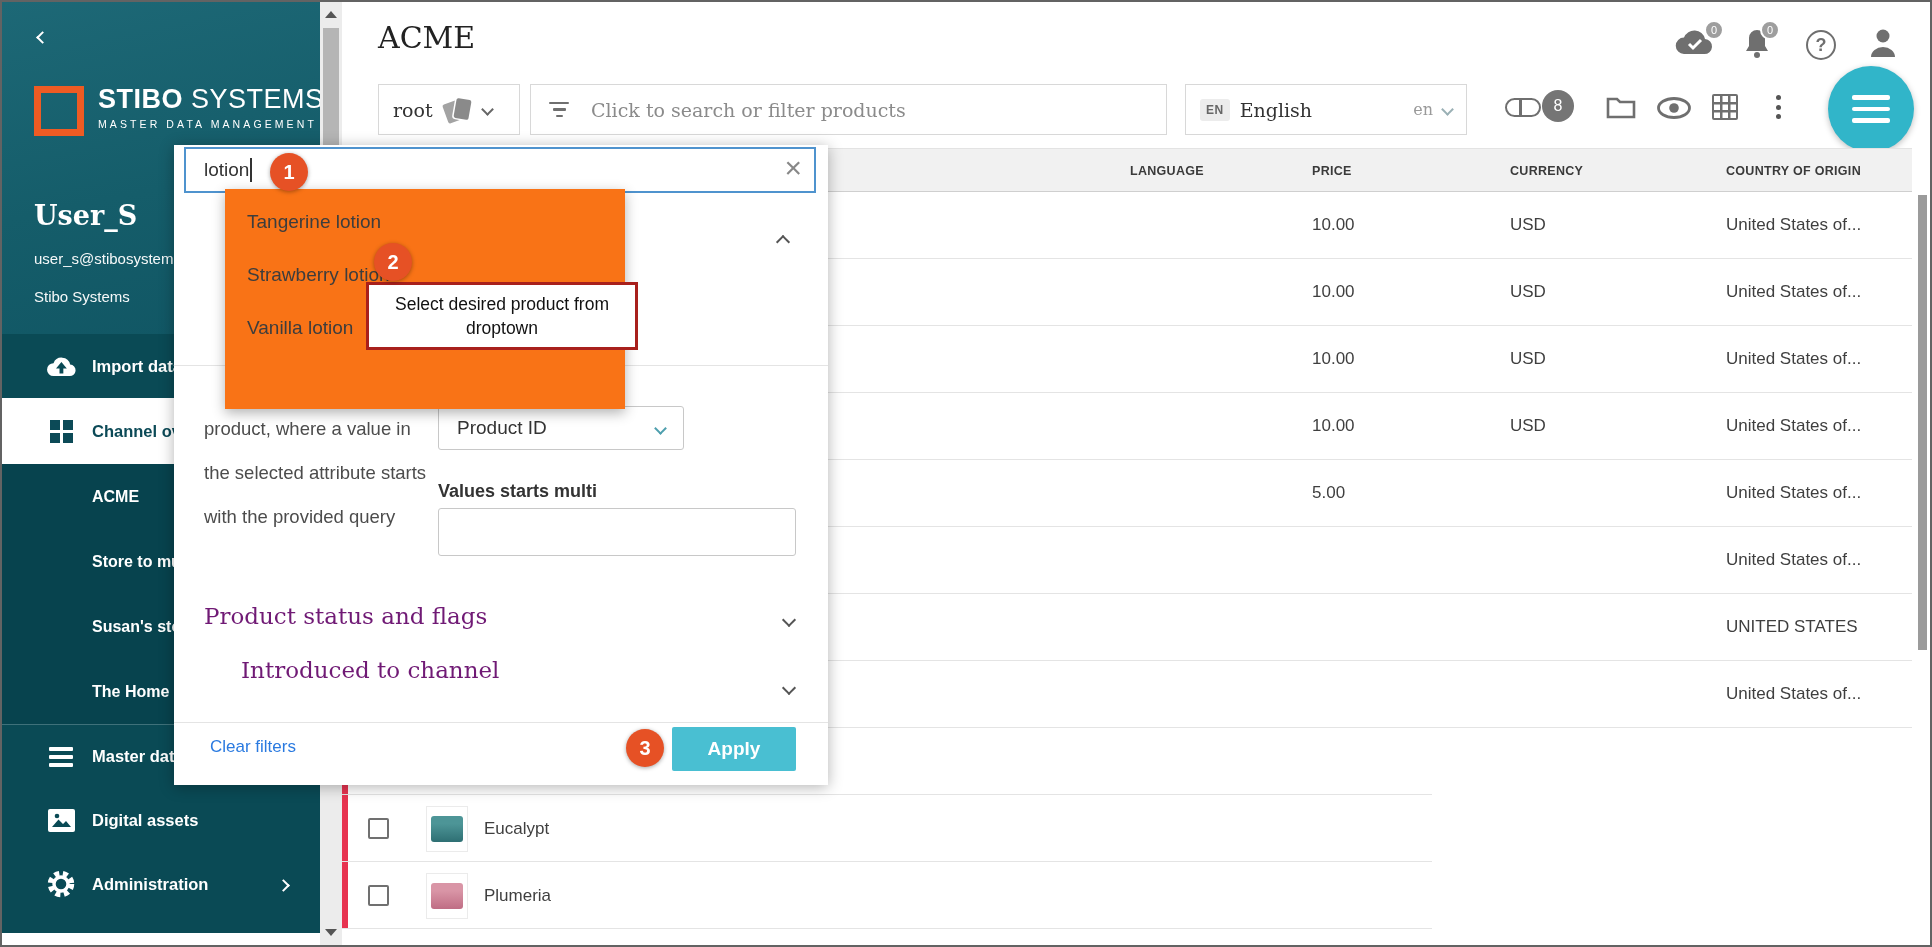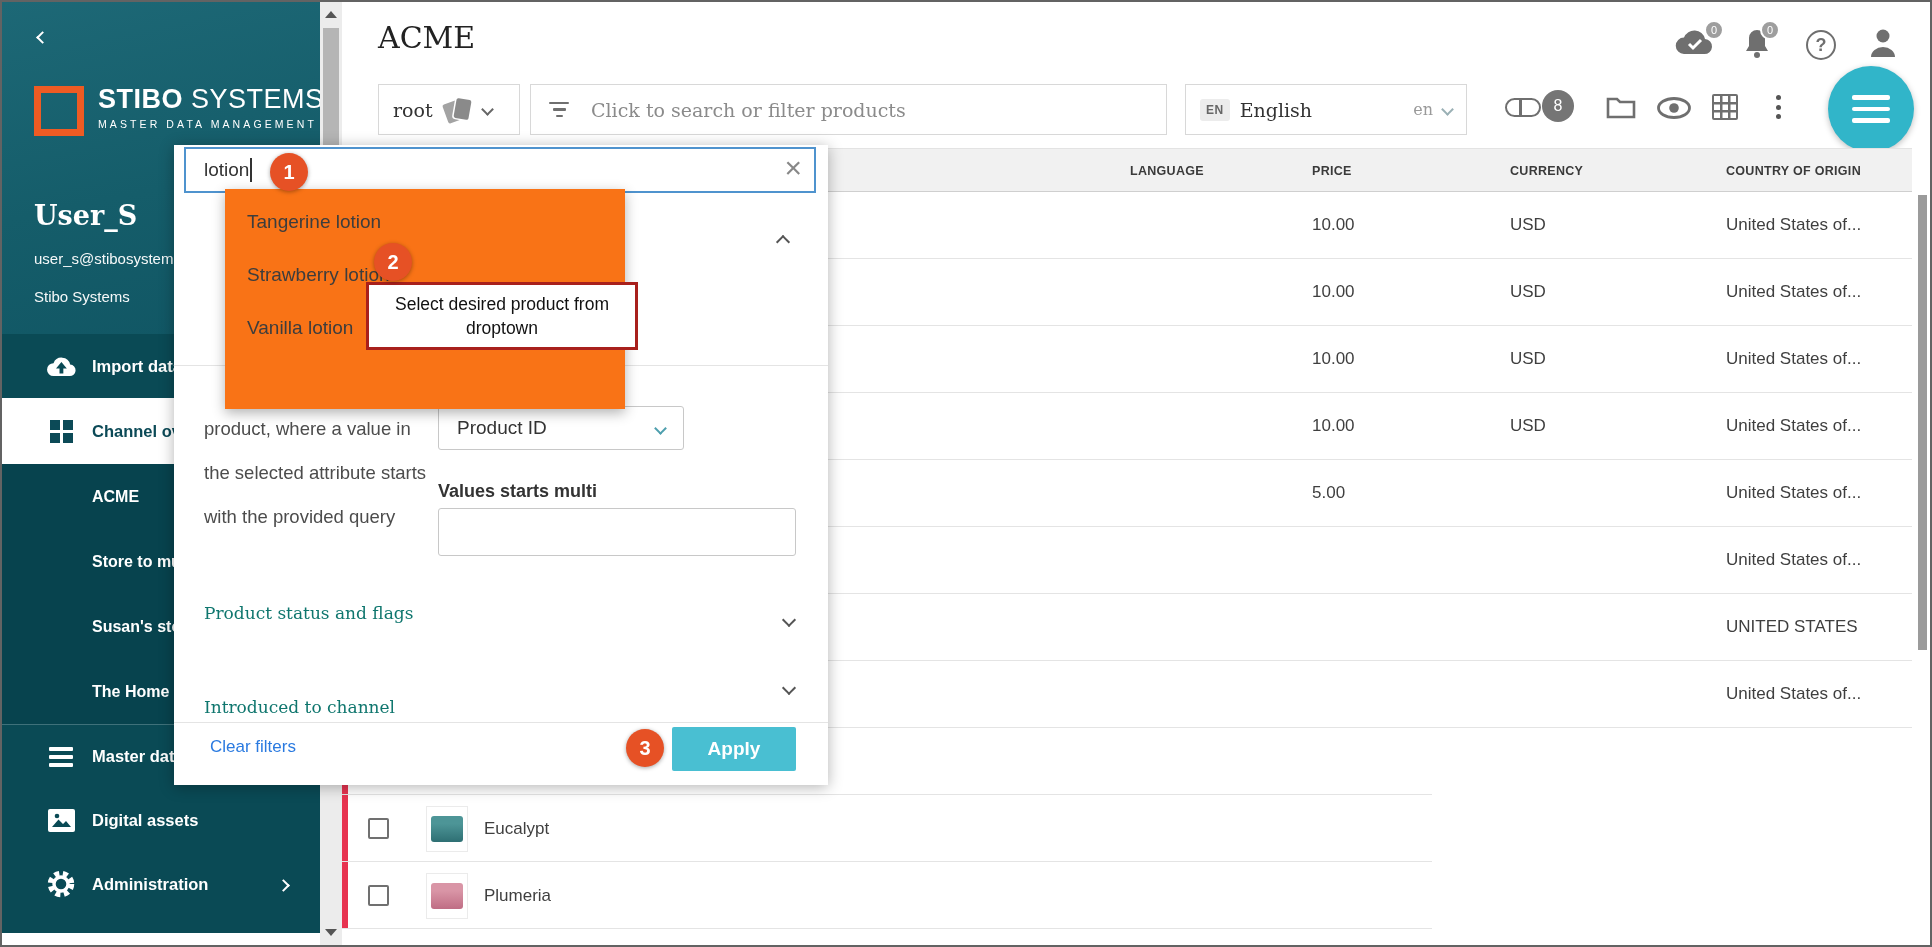--- a/index.html
+++ b/index.html
@@ -101,21 +101,21 @@
   .p-close{position:absolute;right:26px;top:8px;font-size:30px;color:#888;line-height:1;cursor:pointer;font-weight:300;}
   .dropdown{position:absolute;left:20px;top:44px;width:400px;height:220px;background:#f97316;box-shadow:0 4px 12px rgba(0,0,0,.3);z-index:60;padding-top:6px;margin-left:31px;}
   .sugg{height:53px;display:flex;align-items:center;padding-left:22px;font-size:19px;color:#3d3d3d;cursor:pointer;}
   .sec-divider{position:absolute;left:0;right:0;height:1px;background:#e4e4e4;z-index:55;}
   .p-chev{position:absolute;z-index:56;}
   .p-chev .chev{border-color:#555;width:10px;height:10px;}
   .desc{position:absolute;left:30px;top:262px;font-size:18.5px;color:#4c4c4c;line-height:44px;z-index:51;}
   .attr-select{position:absolute;left:264px;top:261px;width:246px;height:44px;border:1px solid #c8c8c8;border-radius:3px;display:flex;align-items:center;padding:0 18px;font-size:19px;color:#333;z-index:52;cursor:pointer;justify-content:space-between;gap:48px;}
   .values-label{position:absolute;left:264px;top:336px;font-size:18px;font-weight:600;color:#333;z-index:51;}
   .values-input{position:absolute;left:264px;top:363px;width:358px;height:48px;border:1px solid #c8c8c8;border-radius:3px;z-index:51;cursor:text;}
-  .sec-head{position:absolute;left:30px;font-family:"DejaVu Serif","Liberation Serif",serif;font-size:17px;color:#0f766e;z-index:51;}
+  .sec-head{position:absolute;left:30px;font-family:"DejaVu Serif","Liberation Serif",serif;font-size:23px;color:#701a75;z-index:51;}
   .footer-line{position:absolute;left:0;right:0;top:577px;height:1px;background:#e4e4e4;z-index:51;}
   .clear-link{position:absolute;left:36px;top:592px;font-size:17px;color:#2a7ae0;z-index:52;cursor:pointer;}
   .apply-btn{position:absolute;left:498px;top:582px;width:124px;height:44px;background:#49bfd2;color:#fff;font-size:19px;font-weight:700;display:flex;align-items:center;justify-content:center;border-radius:2px;z-index:70;cursor:pointer;}
   .num-circle{position:absolute;width:38px;height:38px;border-radius:50%;background:#e65125;color:#fff;font-size:20px;font-weight:700;display:flex;align-items:center;justify-content:center;box-shadow:0 1px 4px rgba(0,0,0,.35);z-index:85;}
   .callout{position:absolute;left:192px;top:137px;width:272px;height:68px;background:#fff;border:3px solid #a8201c;z-index:80;display:flex;flex-direction:column;align-items:center;justify-content:center;font-size:17.5px;color:#111;line-height:1.4;z-index:82;}
 </style>
 </head>
 <body>
 
 <div class="frame">
@@ -481,21 +481,21 @@
 
     <div class="attr-select">
       <span>Product ID</span>
       <span class="chev down teal"></span>
     </div>
     <div class="values-label">Values starts multi</div>
     <div class="values-input" title=""></div>
 
     <div class="sec-head" style="top:458px;">Product status and flags</div>
     <div class="p-chev" style="left:610px;top:466px;"><span class="chev down" style="border-color:#555;width:10px;height:10px;"></span></div>
-    <div class="sec-head" style="top:552px;">Introduced to channel</div>
+    <div class="sec-head" style="top:512px;margin-left:37px;">Introduced to channel</div>
     <div class="p-chev" style="left:610px;top:534px;"><span class="chev down" style="border-color:#555;width:10px;height:10px;"></span></div>
 
     <div class="footer-line"></div>
     <div class="clear-link">Clear filters</div>
     <div class="apply-btn">Apply</div>
 
     <div class="dropdown" id="sugg-list">
         <div class="sugg">Tangerine lotion</div>
         <div class="sugg">Strawberry lotion</div>
         <div class="sugg">Vanilla lotion</div>

